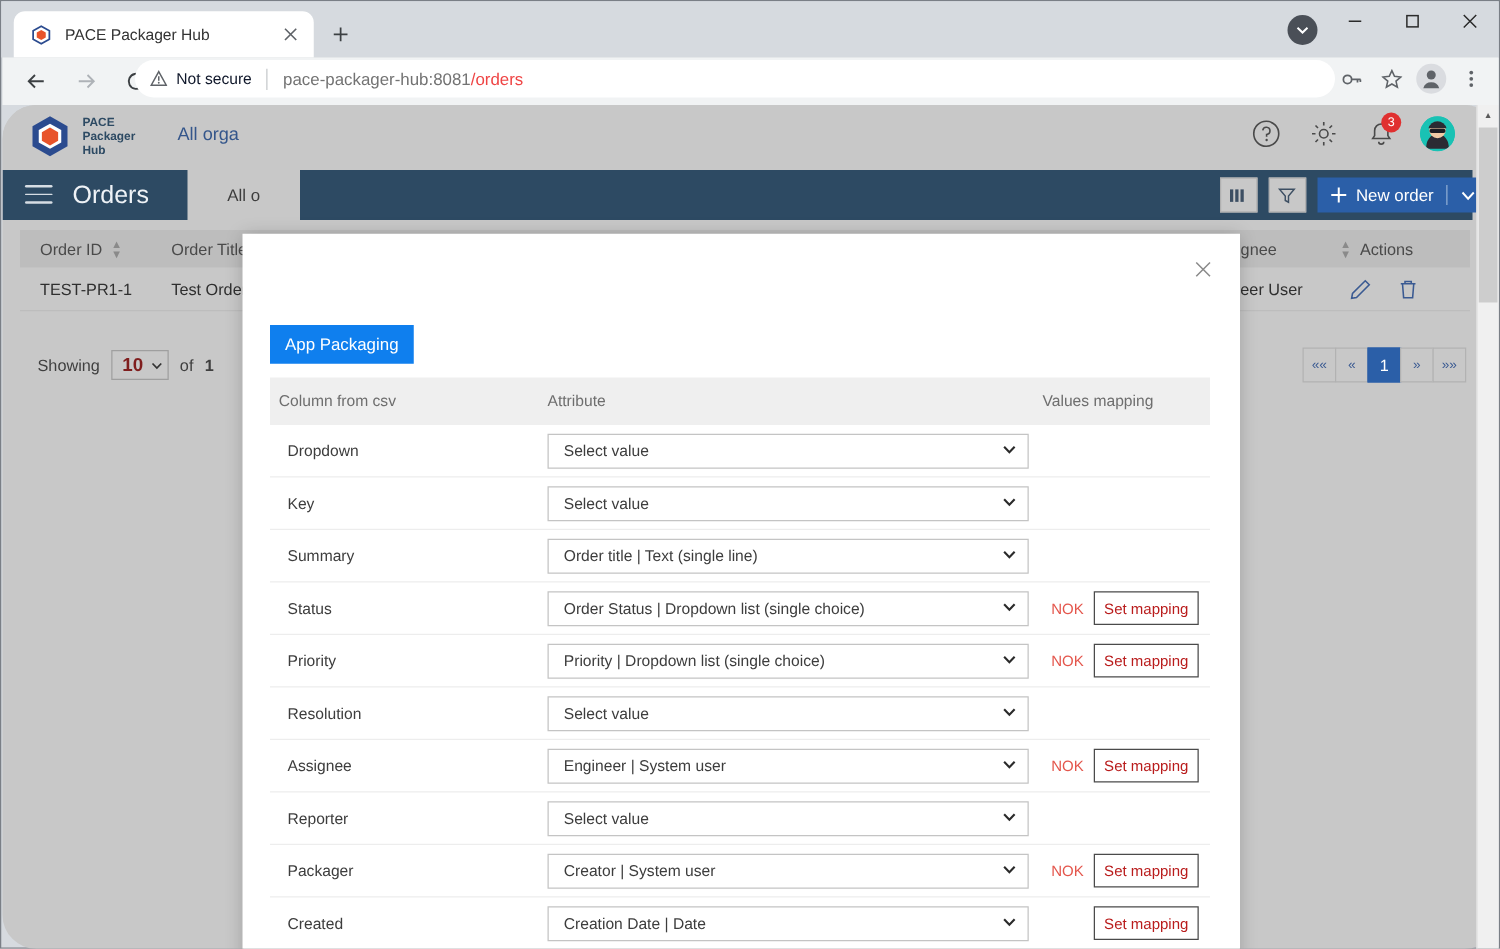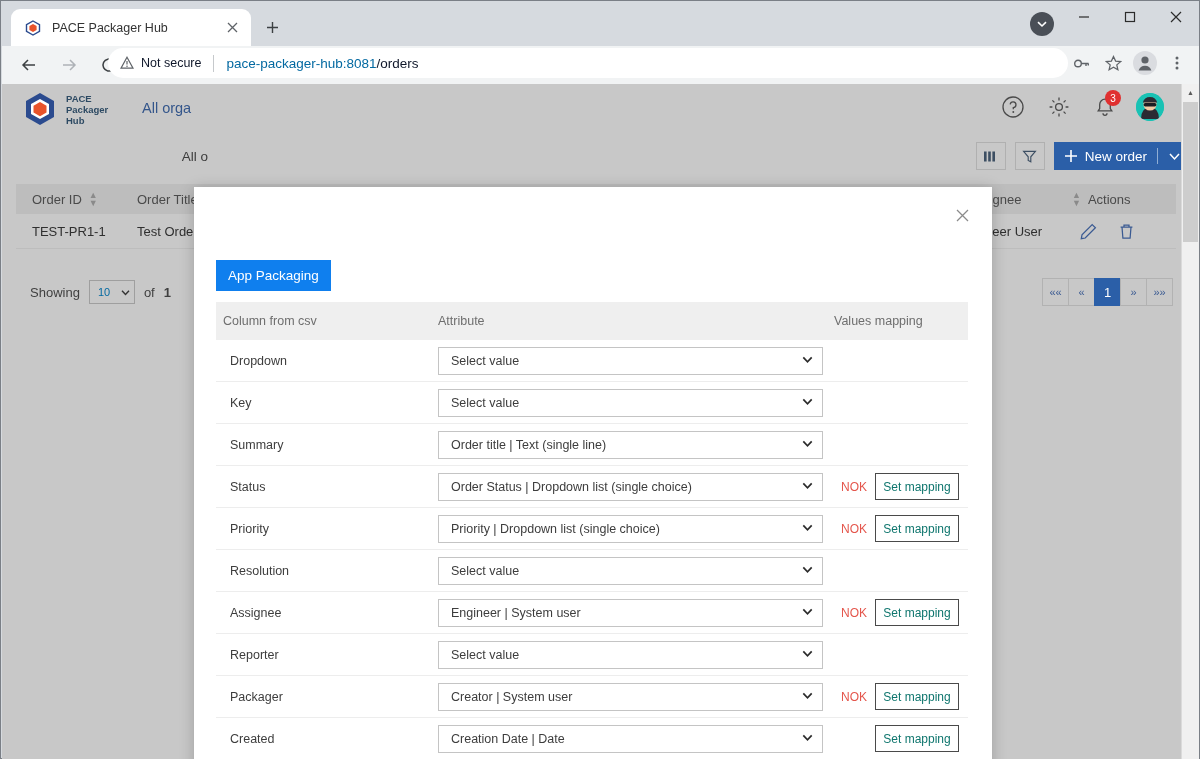--- a/index.html
+++ b/index.html
@@ -28,27 +28,27 @@
   #profile-chip{position:absolute;right:145px;top:11px;width:24px;height:24px;border-radius:50%;background:#4a4f57;
      display:flex;align-items:center;justify-content:center;}
 
   #toolbar{position:absolute;left:1px;top:45px;width:1197px;height:38px;background:#f1f3f4;display:flex;align-items:center;}
   .nav-ico{width:34px;height:34px;display:flex;align-items:center;justify-content:center;color:#3c4043;}
   #omnibox{position:absolute;left:107px;top:47px;width:960px;height:30px;background:#fff;border-radius:15px;
      display:flex;align-items:center;}
   #notsecure{display:flex;align-items:center;margin-left:12px;color:#0f172a;font-size:12.5px;white-space:nowrap;}
   #omnibar-sep{width:1px;height:17px;background:#c6c9cc;margin:0 12px;}
   #url{font-size:13.5px;color:#202124;white-space:nowrap;}
-  #url .host{color:#0369a1;}
-  #url .path{color:#0f172a;}
+  #url .host{color:#737373;}
+  #url .path{color:#ef4444;}
   #tb-right{position:absolute;right:6px;top:47px;height:30px;display:flex;align-items:center;}
   .tb-ico{width:32px;height:30px;display:flex;align-items:center;justify-content:center;color:#5f6368;}
 
   
-  #viewport{position:absolute;left:1px;top:83px;width:1197px;height:675px;background:#c8c8c8;overflow:hidden;}
+  #viewport{position:absolute;left:1px;top:83px;width:1197px;height:675px;background:#c8c8c8;overflow:hidden;border-radius:27px;}
 
   
   #app-header{position:absolute;left:0;top:0;width:1176px;height:52px;background:#c8c8c8;}
   #brand{position:absolute;left:20px;top:7px;display:flex;align-items:center;}
   #brand-txt{margin-left:8px;font-size:9.5px;font-weight:bold;color:#2d4a63;line-height:11px;}
   #orgs-link{position:absolute;left:140px;top:16px;font-size:14.5px;color:#34568b;white-space:nowrap;}
   #hdr-right{position:absolute;right:14px;top:8px;display:flex;align-items:center;gap:16px;}
   .hdr-ico{width:30px;height:30px;display:flex;align-items:center;justify-content:center;color:#4a4a4a;position:relative;}
   #badge{position:absolute;top:-2px;right:-1px;min-width:16px;height:16px;border-radius:8px;background:#e03030;color:#fff;
      font-size:10px;display:flex;align-items:center;justify-content:center;padding:0 3px;box-sizing:border-box;}
@@ -72,21 +72,21 @@
   #orders-table{position:absolute;left:14px;top:100px;width:1160px;}
   #ot-head{height:30px;background:#bdbdbd;display:flex;align-items:center;font-size:13px;color:#4a4a4a;}
   #ot-row{height:34px;display:flex;align-items:center;font-size:13px;color:#2f2f2f;border-bottom:1px solid #bdbdbd;}
   .ot-c{padding-left:16px;box-sizing:border-box;display:flex;align-items:center;gap:7px;white-space:nowrap;}
   .sorter{display:inline-block;color:#8a8a8a;font-size:9px;line-height:8px;}
   .act-ico{display:inline-flex;margin-right:14px;}
 
   
   #showing{position:absolute;left:28px;top:196px;display:flex;align-items:center;gap:9px;font-size:13px;color:#3f3f3f;}
   #rows-select{width:46px;height:24px;border:1px solid #9f9f9f;background:#c8c8c8;display:flex;align-items:center;
-     justify-content:space-between;padding:0 4px 0 8px;box-sizing:border-box;font-size:11px;color:#0369a1;}
+     justify-content:space-between;padding:0 4px 0 8px;box-sizing:border-box;font-size:15px;color:#7f1d1d;font-weight:bold;}
   #pager{position:absolute;right:26px;top:194px;display:flex;}
   .pg{width:25px;height:26px;border:1px solid #b2b2b2;margin-left:-1px;display:flex;align-items:center;
      justify-content:center;font-size:11px;color:#3a5a92;background:#c8c8c8;}
   .pg.active{background:#2b5fa8;color:#fff;font-size:13px;border-color:#2b5fa8;}
 
   
   #pg-scroll{position:absolute;right:0;top:83px;width:17px;height:675px;background:#f0f0f0;border-left:1px solid #dadada;}
   #pg-scroll .arrow{width:17px;height:17px;display:flex;align-items:center;justify-content:center;color:#5a5a5a;font-size:7px;}
   #pg-thumb{position:absolute;left:1px;top:18px;width:15px;height:140px;background:#cdcdcd;}
 
@@ -106,21 +106,21 @@
   .mt-h3{flex:1;box-sizing:border-box;}
   .mrow{height:41px;display:flex;align-items:center;border-bottom:1px solid #ededed;}
   .mrow:first-child{border-top:0;}
   .m-label{width:222px;padding-left:14px;box-sizing:border-box;font-size:12.5px;color:#3d3d3d;white-space:nowrap;}
   .m-select{width:385px;height:28px;border:1px solid #c4c4c4;background:#fff;box-sizing:border-box;
      display:flex;align-items:center;justify-content:space-between;padding:0 9px 0 12px;
      font-size:12.5px;color:#3d3d3d;white-space:nowrap;overflow:hidden;}
   .m-select .chev{color:#2b2b2b;font-size:10px;flex:0 0 auto;margin-left:8px;}
   .m-nok{width:42px;text-align:center;font-size:12px;color:#e4564c;flex:0 0 auto;margin-left:10px;}
   .m-nok.blank{color:transparent;}
-  .m-setmap{width:84px;height:27px;border:1px solid #4a4a4a;background:#fff;font-size:12px;color:#0f766e;
+  .m-setmap{width:84px;height:27px;border:1px solid #4a4a4a;background:#fff;font-size:12px;color:#b91c1c;
      display:flex;align-items:center;justify-content:center;box-sizing:border-box;flex:0 0 auto;}
   .m-setmap.hidden{visibility:hidden;}
 </style>
 </head>
 <body>
 
 <div id="chrome-window">
 
   <div id="tabstrip">
     <div id="tab">
@@ -267,20 +267,28 @@
           <svg width="28" height="28" viewBox="0 0 28 28">
               <circle cx="14" cy="14" r="14" fill="#19c2b4"></circle>
               <path d="M14 14 a9 11 0 0 0 -9 12 h18 a9 11 0 0 0 -9 -12z" fill="#2b2b33"></path>
               <circle cx="14" cy="11" r="6.6" fill="#f0c9a4"></circle>
               <path d="M6.8 9.6 a7.4 7.4 0 0 1 14.4 0 z" fill="#2b2b33"></path>
               <rect x="7.6" y="10" width="12.8" height="3.4" rx="1.6" fill="#1c1c22"></rect>
             </svg></div>
       </div>
     </div>
 
+    <div id="blue-bar">
+      <div id="burger">
+          <span></span>
+          <span></span>
+          <span></span>
+        </div>
+      <div id="page-title">Orders</div>
+    </div>
     <div id="tab-allorders">All o</div>
     <div id="bar-right">
       <div class="bar-sq">
         <svg width="15" height="15" viewBox="0 0 15 15">
             <rect x="1" y="2.5" width="2.6" height="10" fill="#3d4f63"></rect>
             <rect x="5.2" y="2.5" width="2.6" height="10" fill="#3d4f63"></rect>
             <rect x="9.4" y="2.5" width="2.6" height="10" fill="#3d4f63"></rect>
           </svg>
         </div>
       <div class="bar-sq">

